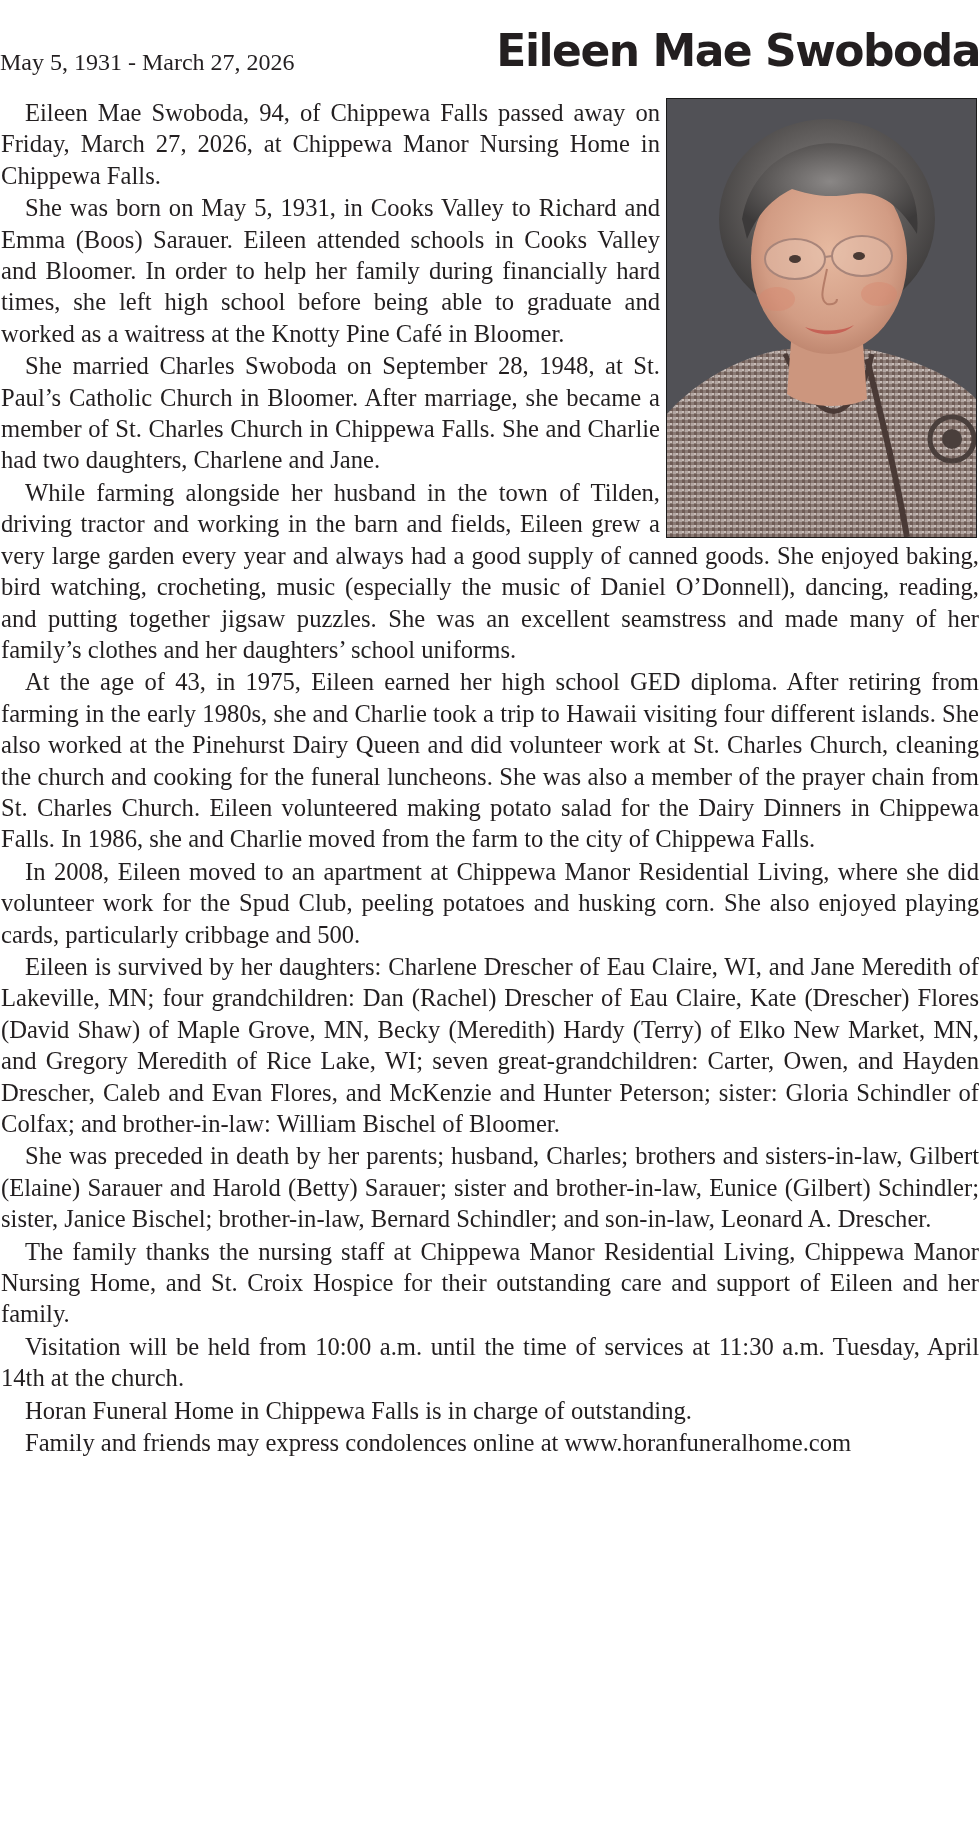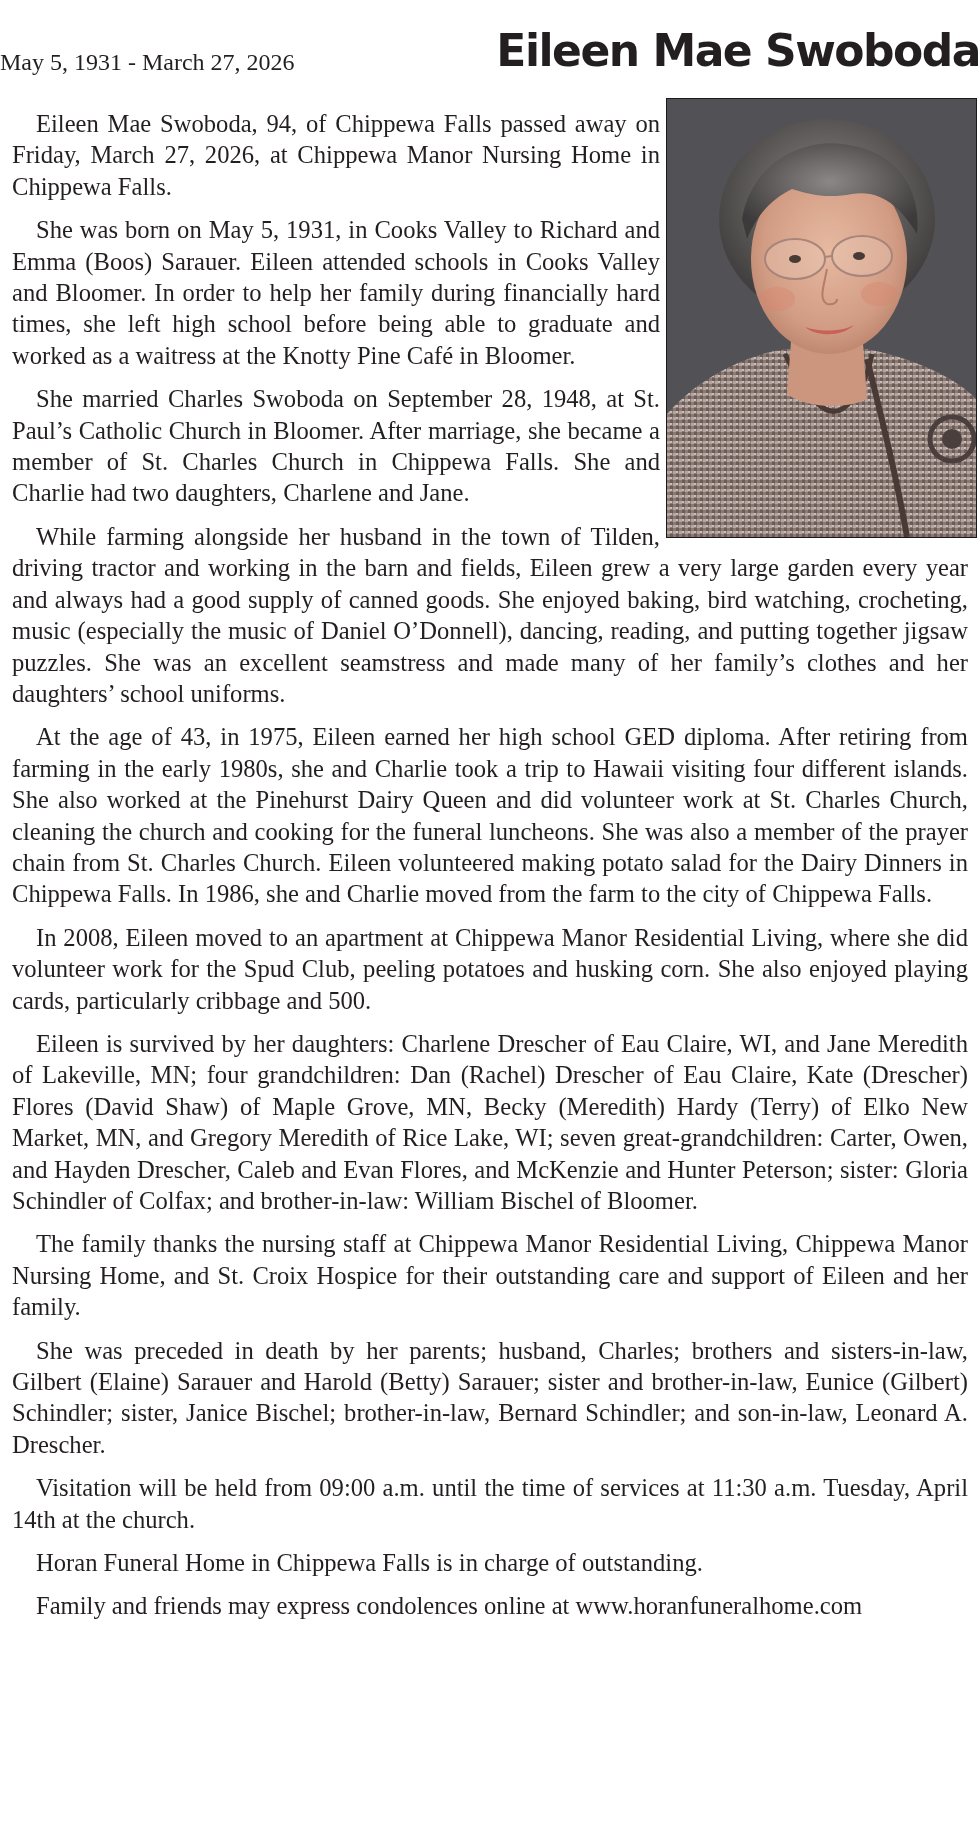--- a/index.html
+++ b/index.html
@@ -57,21 +57,21 @@
       top: 96px;
       width: 980px;
       font-family: "Liberation Serif", serif;
       font-size: 24.6px;
       line-height: 31.4px;
       color: #231f20;
       text-align: justify;
       hyphens: manual;
     }
     .body-text p {
-      margin: 12px;
+      margin: 1px;
       text-indent: 24px;
     }
     .float-spacer {
       float: right;
       width: 320px;
       height: 440px;
     }
   </style>
 </head>
 <body>
@@ -136,18 +136,18 @@
 
 <div class="body-text">
   <div class="float-spacer"></div>
   <p>Eileen Mae Swoboda, 94, of Chippewa Falls passed away on Friday, March 27, 2026, at Chippewa Manor Nursing Home in Chippewa Falls.</p>
   <p>She was born on May 5, 1931, in Cooks Valley to Rich­ard and Emma (Boos) Sarauer.  Eileen attended schools in Cooks Valley and Bloomer.  In order to help her family during financially hard times, she left high school before being able to graduate and worked as a waitress at the Knotty Pine Café in Bloomer.</p>
   <p>She married Charles Swoboda on September 28, 1948, at St. Paul’s Catholic Church in Bloomer.  After marriage, she became a member of St. Charles Church in Chippe­wa Falls.  She and Charlie had two daughters, Charlene and Jane.</p>
   <p>While farming alongside her husband in the town of Tilden, driving tractor and working in the barn and fields, Eileen grew a very large garden every year and always had a good supply of canned goods.  She enjoyed baking, bird watching, crocheting, music (especially the music of Daniel O’Donnell), dancing, reading, and putting together jigsaw puzzles.  She was an excellent seamstress and made many of her family’s clothes and her daughters’ school uniforms.</p>
   <p>At the age of 43, in 1975, Eileen earned her high school GED diploma.  After retiring from farming in the early 1980s, she and Charlie took a trip to Hawaii visiting four dif­ferent islands.  She also worked at the Pinehurst Dairy Queen and did volunteer work at St. Charles Church, cleaning the church and cooking for the funeral luncheons.  She was also a member of the prayer chain from St. Charles Church.  Eileen volunteered making potato salad for the Dairy Dinners in Chippewa Falls.  In 1986, she and Charlie moved from the farm to the city of Chippewa Falls.</p>
   <p>In 2008, Eileen moved to an apartment at Chippewa Manor Residential Living, where she did volunteer work for the Spud Club, peeling potatoes and husking corn.  She also enjoyed playing cards, particularly cribbage and 500.</p>
   <p>Eileen is survived by her daughters: Charlene Drescher of Eau Claire, WI, and Jane Meredith of Lakeville, MN; four grandchildren: Dan (Rachel) Drescher of Eau Claire, Kate (Drescher) Flores (David Shaw) of Maple Grove, MN, Becky (Meredith) Har­dy (Terry) of Elko New Market, MN, and Gregory Meredith of Rice Lake, WI; seven great-grandchildren: Carter, Owen, and Hayden Drescher, Caleb and Evan Flores, and McKenzie and Hunter Peterson; sister: Gloria Schindler of Colfax; and brother-in-law: William Bischel of Bloomer.</p>
+  <p>She was preceded in death by her parents; husband, Charles; brothers and sisters-in-law, Gilbert (Elaine) Sarauer and Harold (Betty) Sarauer; sister and brother-in-law, Eunice (Gilbert) Schindler; sister, Janice Bischel; brother-in-law, Bernard Schindler; and son-in-law, Leonard A. Drescher.</p>
   <p>The family thanks the nursing staff at Chippewa Manor Residential Living, Chippe­wa Manor Nursing Home, and St. Croix Hospice for their outstanding care and support of Eileen and her family.</p>
-  <p>She was preceded in death by her parents; husband, Charles; brothers and sisters-in-law, Gilbert (Elaine) Sarauer and Harold (Betty) Sarauer; sister and brother-in-law, Eunice (Gilbert) Schindler; sister, Janice Bischel; brother-in-law, Bernard Schindler; and son-in-law, Leonard A. Drescher.</p>
-  <p>Visitation will be held from 09:00 a.m. until the time of services at 11:30 a.m. Tues­day, April 14th at the church.</p>
+  <p>Visitation will be held from 10:00 a.m. until the time of services at 11:30 a.m. Tues­day, April 14th at the church.</p>
   <p>Horan Funeral Home in Chippewa Falls is in charge of outstanding.</p>
   <p>Family and friends may express condolences online at www.horanfuneralhome.com</p>
 </div>
 
 </body></html>

